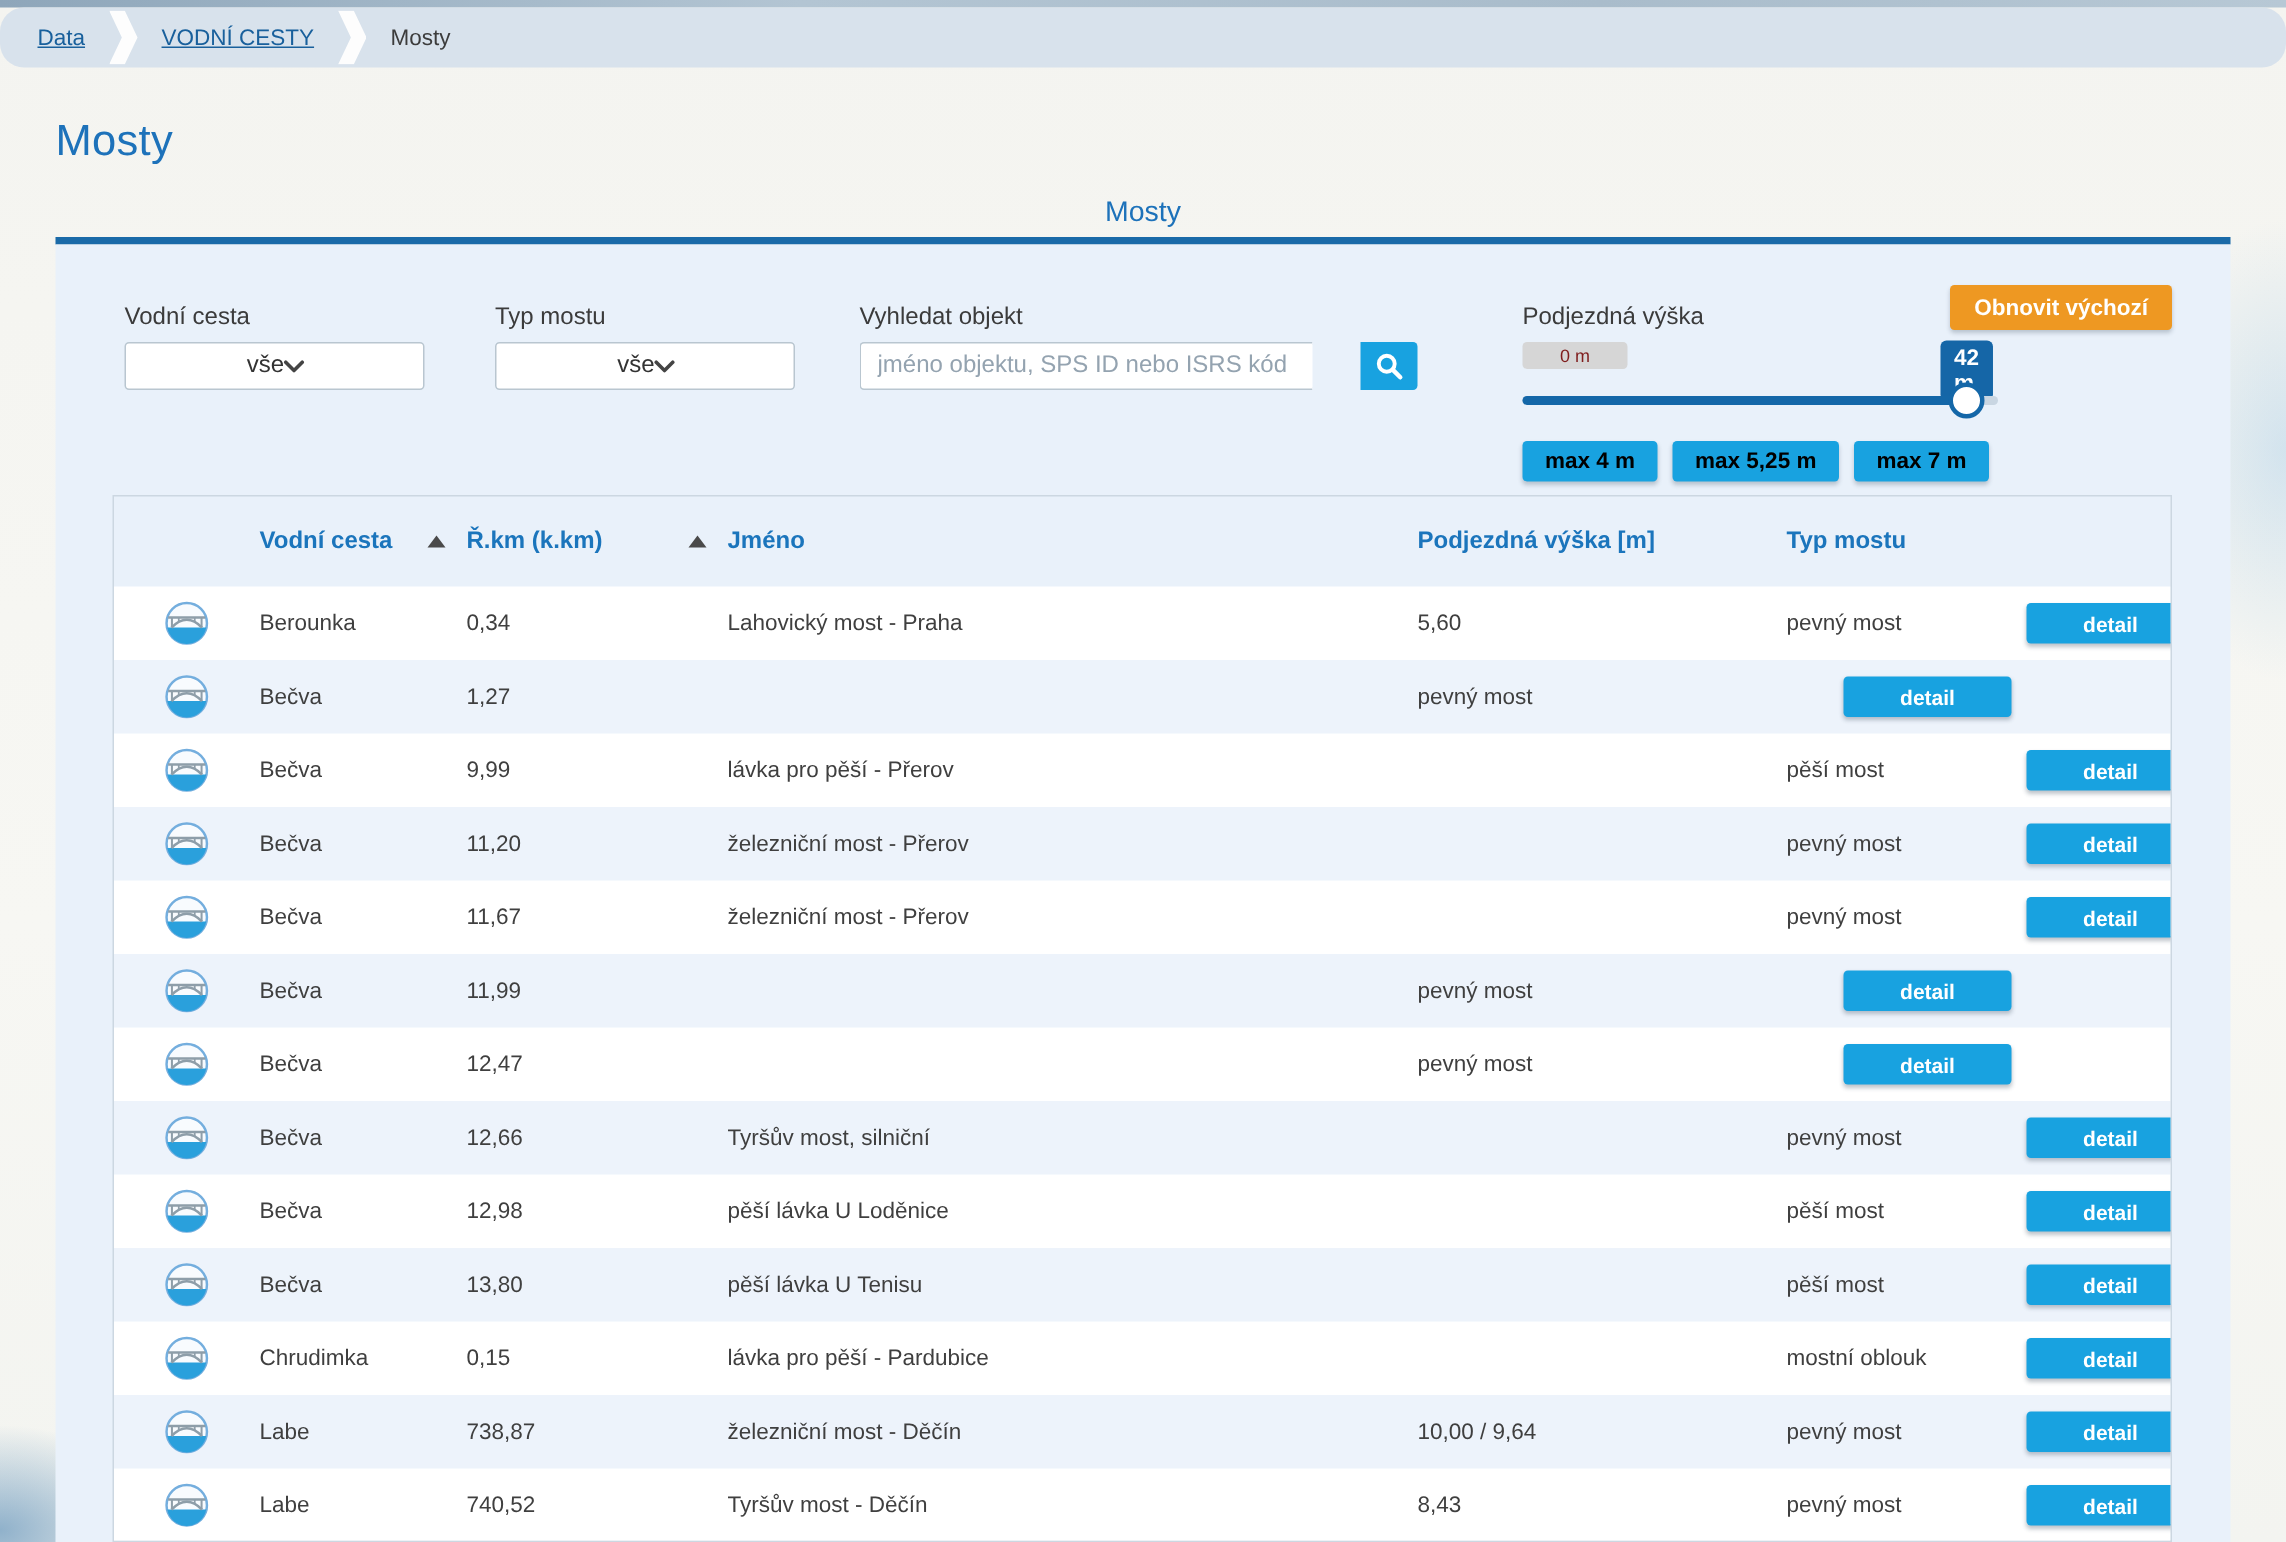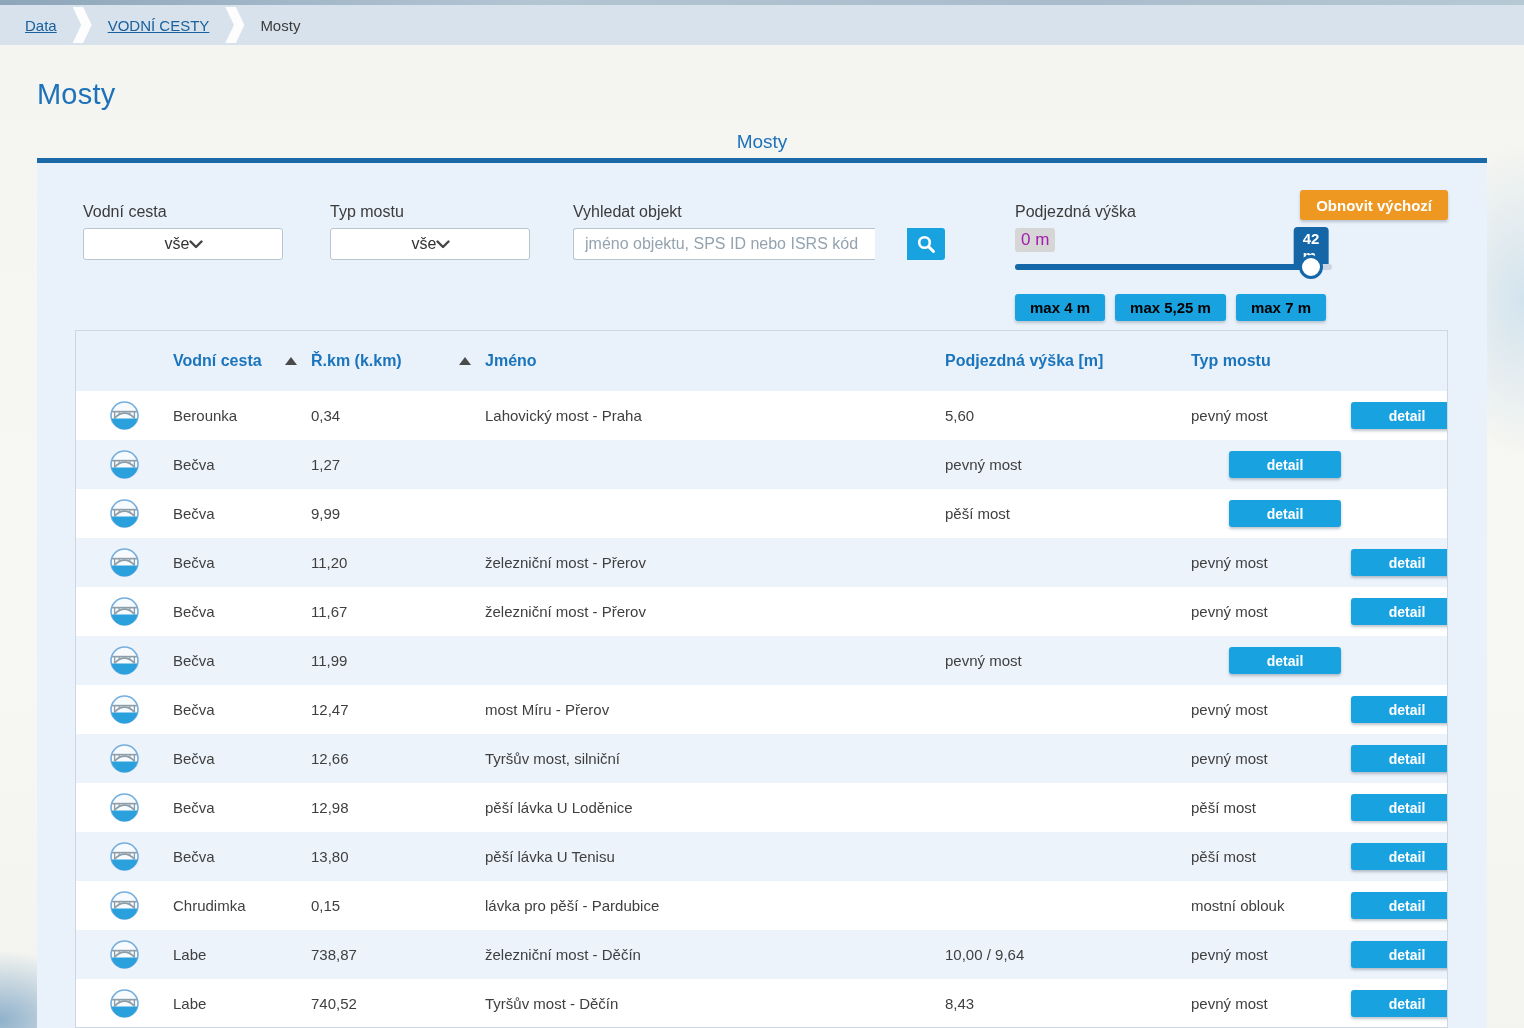--- a/index.html
+++ b/index.html
@@ -9,21 +9,21 @@
     font-family:"Liberation Sans", sans-serif;
     background:
       radial-gradient(150px 100px at 0px 1020px, rgba(62,122,172,0.55), rgba(62,122,172,0) 70%),
       radial-gradient(130px 220px at 1524px 300px, rgba(168,205,233,0.45), rgba(168,205,233,0) 70%),
       linear-gradient(180deg,#f4f4f0 0%, #f7f7f3 60%, #f3f4f0 100%);
   }
   .top-strip { position:absolute; top:0; left:0; right:0; height:5px;
     background:linear-gradient(90deg,#8ea6ba,#b3c5d3 35%,#a9bccb 70%,#b7c8d5); }
   
   .breadcrumb { position:absolute; top:5px; left:0; right:0; height:40px;
-    background:#d8e2ec; display:flex; align-items:center; padding-left:25px; font-size:15px; }
+    background:#d8e2ec; display:flex; align-items:center; padding-left:25px; font-size:15px;border-radius:16px; }
   .bc-link { color:#19609c; text-decoration:underline; cursor:pointer; }
   .bc-current { color:#3c3c3c; }
   .bc-sep { width:19px; height:36px; background:#fdfdfd; margin:0 16px;
     clip-path:polygon(0 0, 55% 0, 100% 50%, 55% 100%, 0 100%, 45% 50%); }
   
   .page-title { position:absolute; left:37px; top:78px; margin:0;
     color:#1d72ba; font-size:29px; font-weight:400; letter-spacing:0.2px; }
   .tab-title { position:absolute; top:131px; left:0; right:0; text-align:center;
     color:#1d72ba; font-size:19px; cursor:pointer; }
   .blue-rule { position:absolute; top:158px; left:37px; right:37px; height:5px; background:#1a6aa8; }
@@ -39,22 +39,22 @@
   .search-row { display:flex;gap:32px; }
   .search-input { width:302px; height:32px; border:1px solid #b9c6d0; border-right:none;
     border-radius:3px 0 0 3px; padding:0 11px; font-size:16px; color:#333; outline:none;
     font-family:"Liberation Sans", sans-serif; }
   .search-input::placeholder { color:#94a3b0; opacity:1; }
   .search-btn { width:38px; height:32px; background:#18a2e0; border:none; border-radius:0 3px 3px 0;
     display:flex; align-items:center; justify-content:center; cursor:pointer; }
   
   .slider-group { position:absolute; left:934px; top:40px; width:317px;margin-left:44px; }
   .badge-row { position:relative; height:24px; margin-top:5px; }
-  .badge-min { position:absolute; left:0; top:0; background:#d6d6d6; color:#a21caf;
-    font-size:17px; padding:2px 6px; border-radius:3px; }
+  .badge-min { position:absolute; left:0; top:0; background:#d6d6d6; color:#7f1d1d;
+    font-size:12px; padding:2px 25px; border-radius:3px; }
   .badge-max { position:absolute; left:296px; top:-1px; transform:translateX(-50%);
     background:#1566a7; color:#fff; font-size:15px; font-weight:700; padding:3px 9px; border-radius:4px; }
   .badge-max::after { content:""; position:absolute; left:50%; bottom:-6px; transform:translateX(-50%);
     border-left:7px solid transparent; border-right:7px solid transparent; border-top:7px solid #1566a7; }
   .track { position:relative; margin-top:12px; height:6px; background:#c9d6e2; border-radius:3px; cursor:pointer; }
   .track-fill { position:absolute; left:0; top:0; height:6px; width:296px; background:#1467a8; border-radius:3px; }
   .thumb { position:absolute; left:284px; top:-9px; width:24px; height:24px; background:#fff;
     border:3px solid #1467a8; border-radius:50%; cursor:grab; }
   .quick-row { display:flex; gap:10px; margin-top:24px; }
   .btn-blue { background:#18a2e0; color:#000000; border:none; border-radius:3px; height:27px;
@@ -221,20 +221,21 @@
         <line x1="3.2" y1="12" x2="28.8" y2="12" stroke="#8e9ea9" stroke-width="1.7"></line>
         <path d="M5.5 19 Q 16 8.2 26.5 19" fill="none" stroke="#8e9ea9" stroke-width="1.8"></path>
         <line x1="5.8" y1="12" x2="5.8" y2="18.8" stroke="#8e9ea9" stroke-width="1.4"></line>
         <line x1="26.2" y1="12" x2="26.2" y2="18.8" stroke="#8e9ea9" stroke-width="1.4"></line>
         <line x1="10.5" y1="12" x2="10.5" y2="15.4" stroke="#8e9ea9" stroke-width="1.2"></line>
         <line x1="21.5" y1="12" x2="21.5" y2="15.4" stroke="#8e9ea9" stroke-width="1.2"></line>
       </svg>
     </div>
     <div>Bečva</div>
     <div>9,99</div>
+    <div>lávka pro pěší - Přerov</div>
     <div></div>
     <div>pěší most</div>
     <div class="detail-cell">
       <button class="btn-detail">detail</button>
     </div>
   </div>
         <div class="t-row">
     <div class="icon-cell">
       <svg width="31" height="31" viewBox="0 0 32 32">
         <circle cx="16" cy="16" r="13.9" fill="#f8fbfe" stroke="#74aede" stroke-width="1.7"></circle>
@@ -307,21 +308,20 @@
         <line x1="3.2" y1="12" x2="28.8" y2="12" stroke="#8e9ea9" stroke-width="1.7"></line>
         <path d="M5.5 19 Q 16 8.2 26.5 19" fill="none" stroke="#8e9ea9" stroke-width="1.8"></path>
         <line x1="5.8" y1="12" x2="5.8" y2="18.8" stroke="#8e9ea9" stroke-width="1.4"></line>
         <line x1="26.2" y1="12" x2="26.2" y2="18.8" stroke="#8e9ea9" stroke-width="1.4"></line>
         <line x1="10.5" y1="12" x2="10.5" y2="15.4" stroke="#8e9ea9" stroke-width="1.2"></line>
         <line x1="21.5" y1="12" x2="21.5" y2="15.4" stroke="#8e9ea9" stroke-width="1.2"></line>
       </svg>
     </div>
     <div>Bečva</div>
     <div>12,47</div>
-    <div>most Míru - Přerov</div>
     <div></div>
     <div>pevný most</div>
     <div class="detail-cell">
       <button class="btn-detail">detail</button>
     </div>
   </div>
         <div class="t-row">
     <div class="icon-cell">
       <svg width="31" height="31" viewBox="0 0 32 32">
         <circle cx="16" cy="16" r="13.9" fill="#f8fbfe" stroke="#74aede" stroke-width="1.7"></circle>

